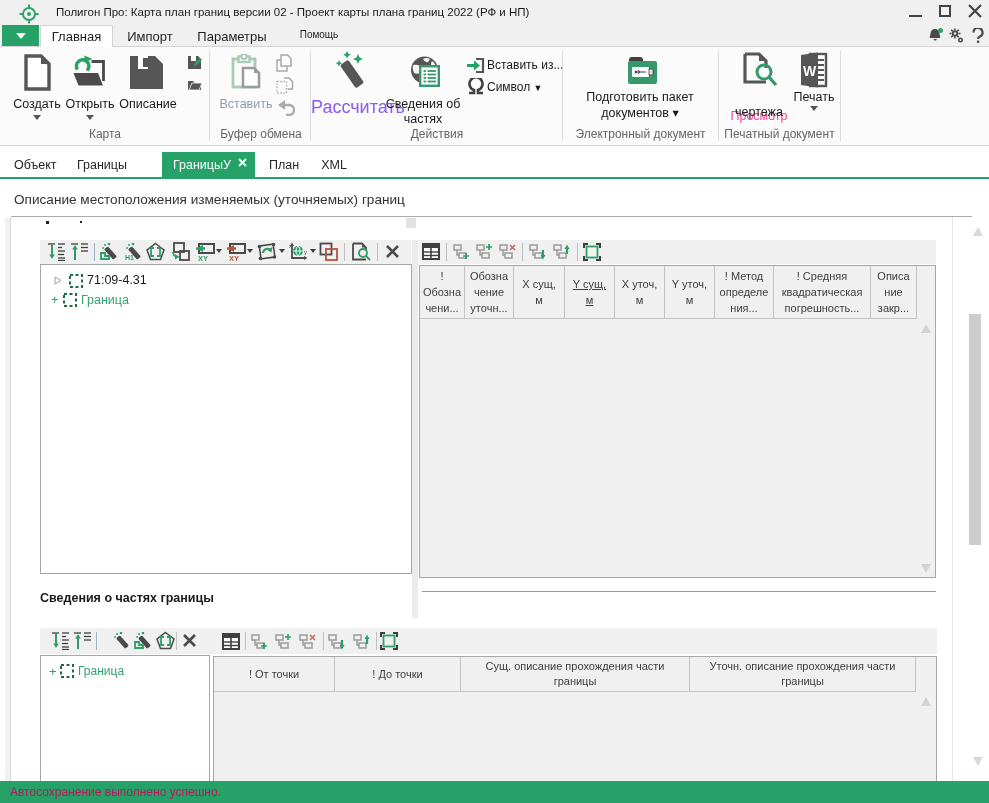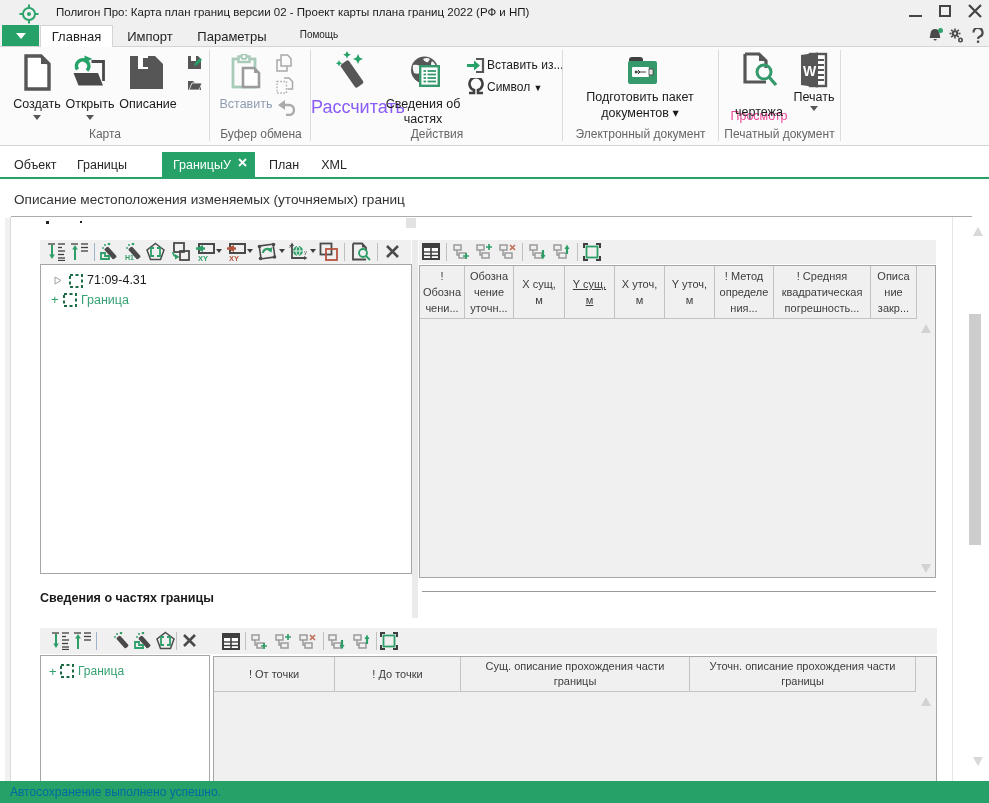--- a/index.html
+++ b/index.html
@@ -665,13 +665,13 @@
 <div class="hb" style="left:461px;width:229px;">Сущ. описание прохождения части<br>границы</div>
 <div class="hb" style="left:690px;width:226px;">Уточн. описание прохождения части<br>границы</div>
 <div class="abs" style="left:921px;top:697px;width:0;height:0;border-left:5px solid transparent;border-right:5px solid transparent;border-bottom:9px solid #d2d2d2;"></div>
 
 <div class="abs" style="left:952px;top:217px;width:1px;height:564px;background:#e5e5e5;"></div>
 <div class="abs" style="left:973px;top:227px;width:0;height:0;border-left:5px solid transparent;border-right:5px solid transparent;border-bottom:9px solid #d8d8d8;"></div>
 <div class="abs" style="left:969px;top:314px;width:12px;height:231px;background:#cdcdcd;"></div>
 <div class="abs" style="left:973px;top:757px;width:0;height:0;border-left:5px solid transparent;border-right:5px solid transparent;border-top:9px solid #d8d8d8;"></div>
 
 <div class="abs" style="left:0;top:781px;width:989px;height:22px;background:#26a269;"></div>
-<div class="abs" style="left:10px;top:785px;font-size:12px;color:#0369a1;text-align:right;">Автосохранение выполнено успешно.</div>
+<div class="abs" style="left:10px;top:785px;font-size:12px;color:#be185d;text-align:right;">Автосохранение выполнено успешно.</div>
 
 </body></html>

